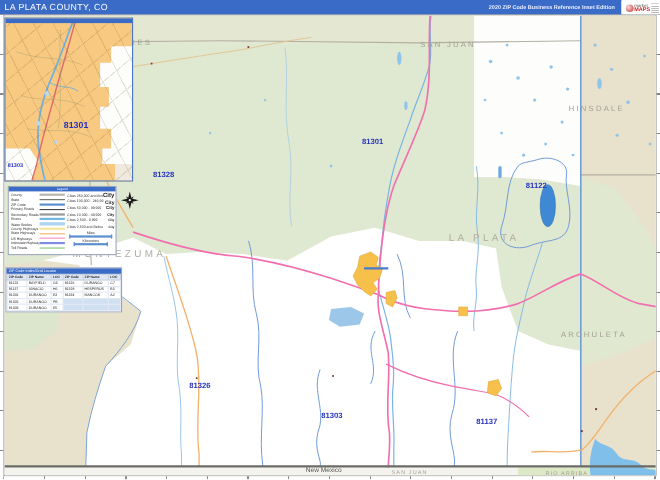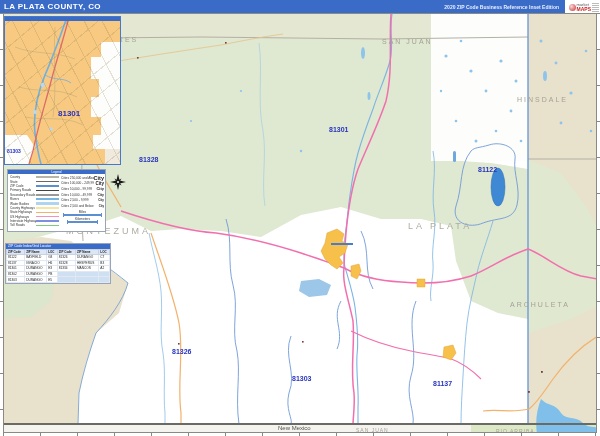--- a/index.html
+++ b/index.html
@@ -2,21 +2,21 @@
 <html><head>
 <meta charset="utf-8">
 <style>
   html,body{margin:0;padding:0;background:#fff;}
   #stage{position:relative;width:600px;height:436px;overflow:hidden;
          font-family:"Liberation Sans", sans-serif;background:#fff;}
 
   
   #titlebar{position:absolute;left:0;top:0;width:565px;height:13px;background:#3a6bc7;
             display:flex;align-items:center;justify-content:space-between;z-index:30;}
-  #titlebar .t-left{color:#fff;font-size:8px;font-weight:bold;letter-spacing:.4px;padding-left:4px;white-space:nowrap;}
+  #titlebar .t-left{color:#fff;font-size:8px;font-weight:normal;letter-spacing:.4px;padding-left:4px;white-space:nowrap;}
   #titlebar .t-right{color:#e8eeff;font-size:5px;font-weight:bold;padding-right:6px;white-space:nowrap;}
   #logo{position:absolute;right:1px;top:1px;width:34px;height:12px;z-index:31;background:#fff;
         display:flex;align-items:center;justify-content:flex-end;gap:1px;}
   #logo .globe{width:7px;height:7px;border-radius:50%;background:radial-gradient(circle at 35% 35%,#f5d8d8,#c33);}
   #logo .l1{font-size:4px;color:#555;line-height:4px;}
   #logo .l2{font-size:5px;color:#c22;font-weight:bold;line-height:5px;}
   #logo .addr{width:7px;height:9px;background:repeating-linear-gradient(#bbb 0 1px,#fff 1px 2px);}
 
   
   #mapframe{position:absolute;left:3px;top:13px;width:594px;height:420px;border:1px solid #8a8a82;
@@ -215,21 +215,21 @@
         <polygon points="0,-5 1,-1 5,0 1,1 0,5 -1,1 -5,0 -1,-1" transform="rotate(45)" fill="#1a1a1a"></polygon>
         <circle cx="0" cy="0" r="1" fill="#fff"></circle>
       </g>
     </svg>
 
     <span class="maplabel county" style="left:86px;top:22px;">DOLORES</span>
     <span class="maplabel county" style="left:378px;top:24px;">SAN JUAN</span>
     <span class="maplabel county" style="left:513px;top:82px;">HINSDALE</span>
     <span class="maplabel county" style="left:506px;top:287px;">ARCHULETA</span>
     <span class="maplabel county-big" style="left:62px;top:212px;">MONTEZUMA</span>
-    <span class="maplabel county-big" style="left:404px;top:207px;text-align:center;">LA PLATA</span>
+    <span class="maplabel county-big" style="left:404px;top:197px;text-align:center;">LA PLATA</span>
 
     <span class="maplabel zip" style="left:325px;top:112px;">81301</span>
     <span class="maplabel zip" style="left:135px;top:142px;">81328</span>
     <span class="maplabel zip" style="left:474px;top:152px;">81122</span>
     <span class="maplabel zip" style="left:168px;top:334px;">81326</span>
     <span class="maplabel zip" style="left:288px;top:361px;">81303</span>
     <span class="maplabel zip" style="left:429px;top:366px;">81137</span>
 
     <span class="maplabel state-lab" style="left:274px;top:411px;">New Mexico</span>
     <span class="maplabel nm-county" style="left:352px;top:413px;">SAN JUAN</span>

